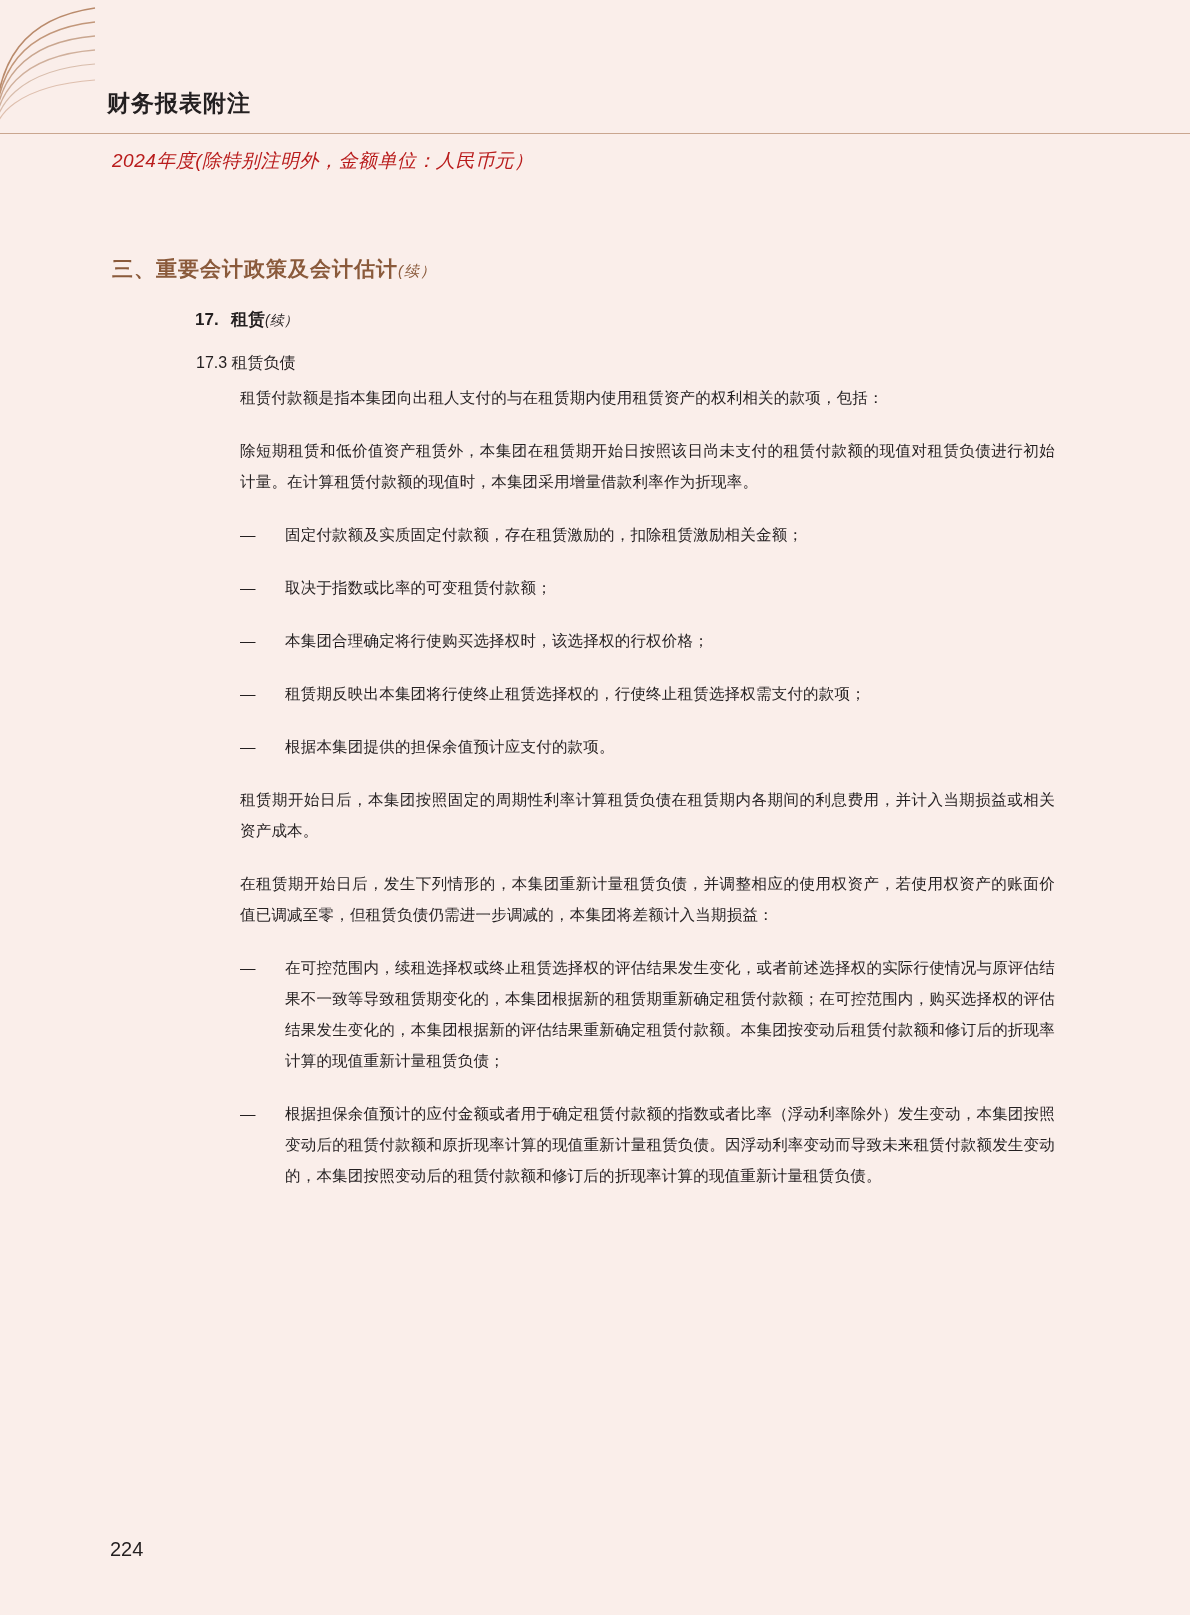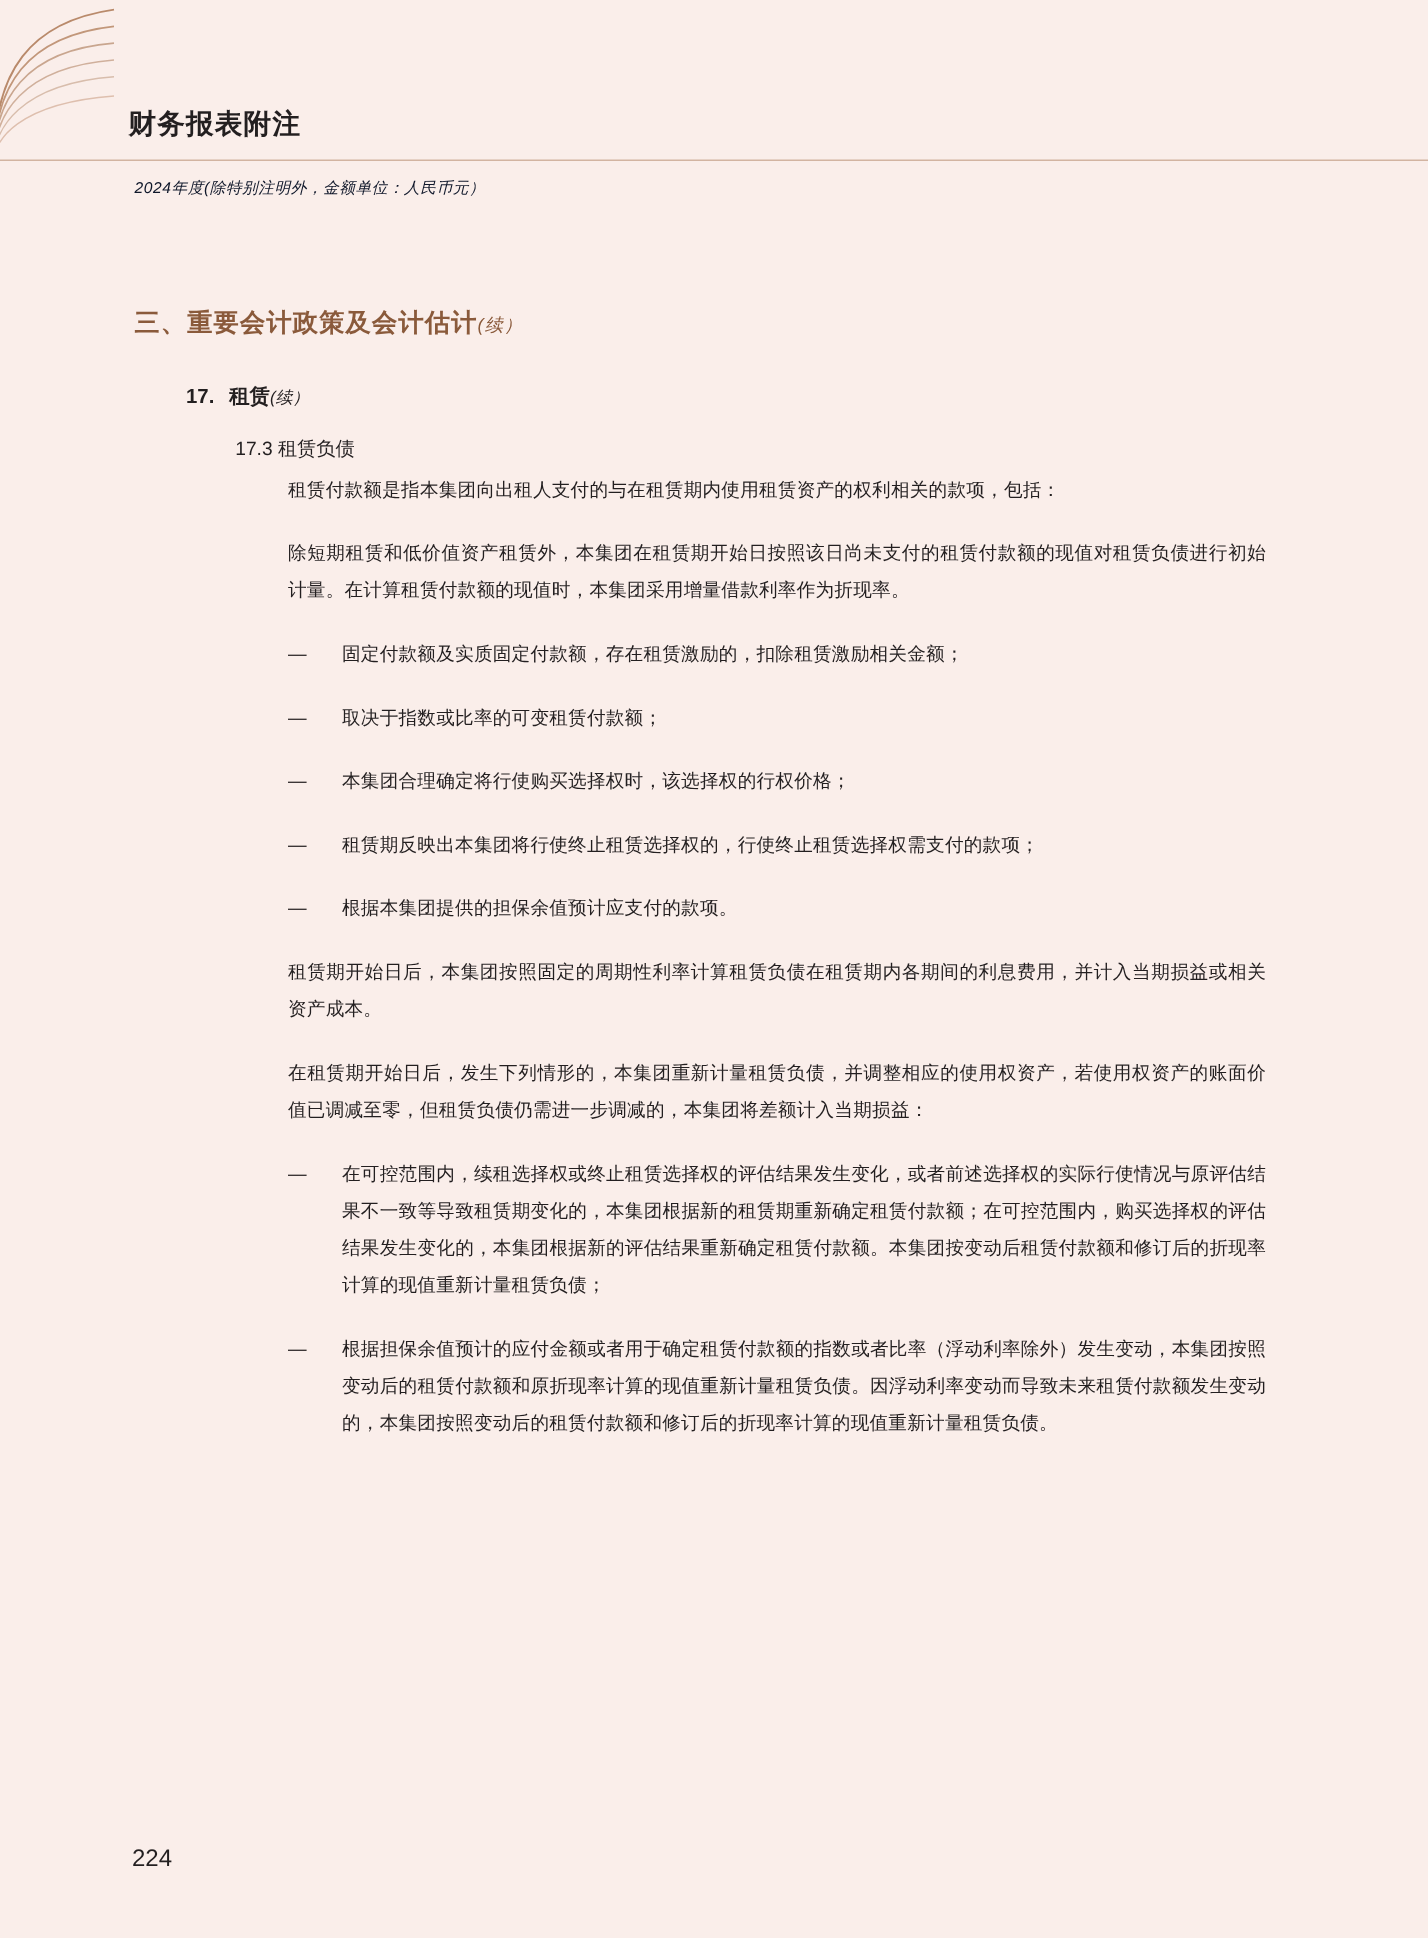--- a/index.html
+++ b/index.html
@@ -47,57 +47,58 @@
     font-size: 23px;
     font-weight: bold;
     letter-spacing: 1px;
     color: #231f20;
     white-space: nowrap;
   }
   .doc-subtitle {
     position: absolute;
     left: 112px;
     top: 148px;
-    font-size: 13px;
+    font-size: 19px;
     font-style: italic;
-    color: #0f172a;
+    color: #b91c1c;
     letter-spacing: 0.5px;
     white-space: nowrap;
   }
 
   
   .content {
     position: absolute;
     left: 0;
     top: 255px;
     width: 1190px;
   }
   .section-heading {
     margin-left: 112px;
     font-size: 21px;
     font-weight: bold;
     color: #8a5a3b;
     letter-spacing: 1px;
-    margin-bottom: 36px;
+    margin-bottom: 25px;
   }
   .section-heading .cont {
     font-size: 15px;
     font-weight: normal;
     font-style: italic;
   }
   .sub-heading {
     margin-left: 155px;
     font-size: 17px;
     font-weight: bold;
     color: #231f20;
     margin-bottom: 22px;
   }
   .sub-heading .num {
     display: inline-block;
     width: 36px;
+    margin-left: 40px;
   }
   .sub-heading .cont {
     font-size: 14px;
     font-weight: normal;
     font-style: italic;
   }
   .sub-sub-heading {
     margin-left: 196px;
     font-size: 16px;
     font-weight: normal;

